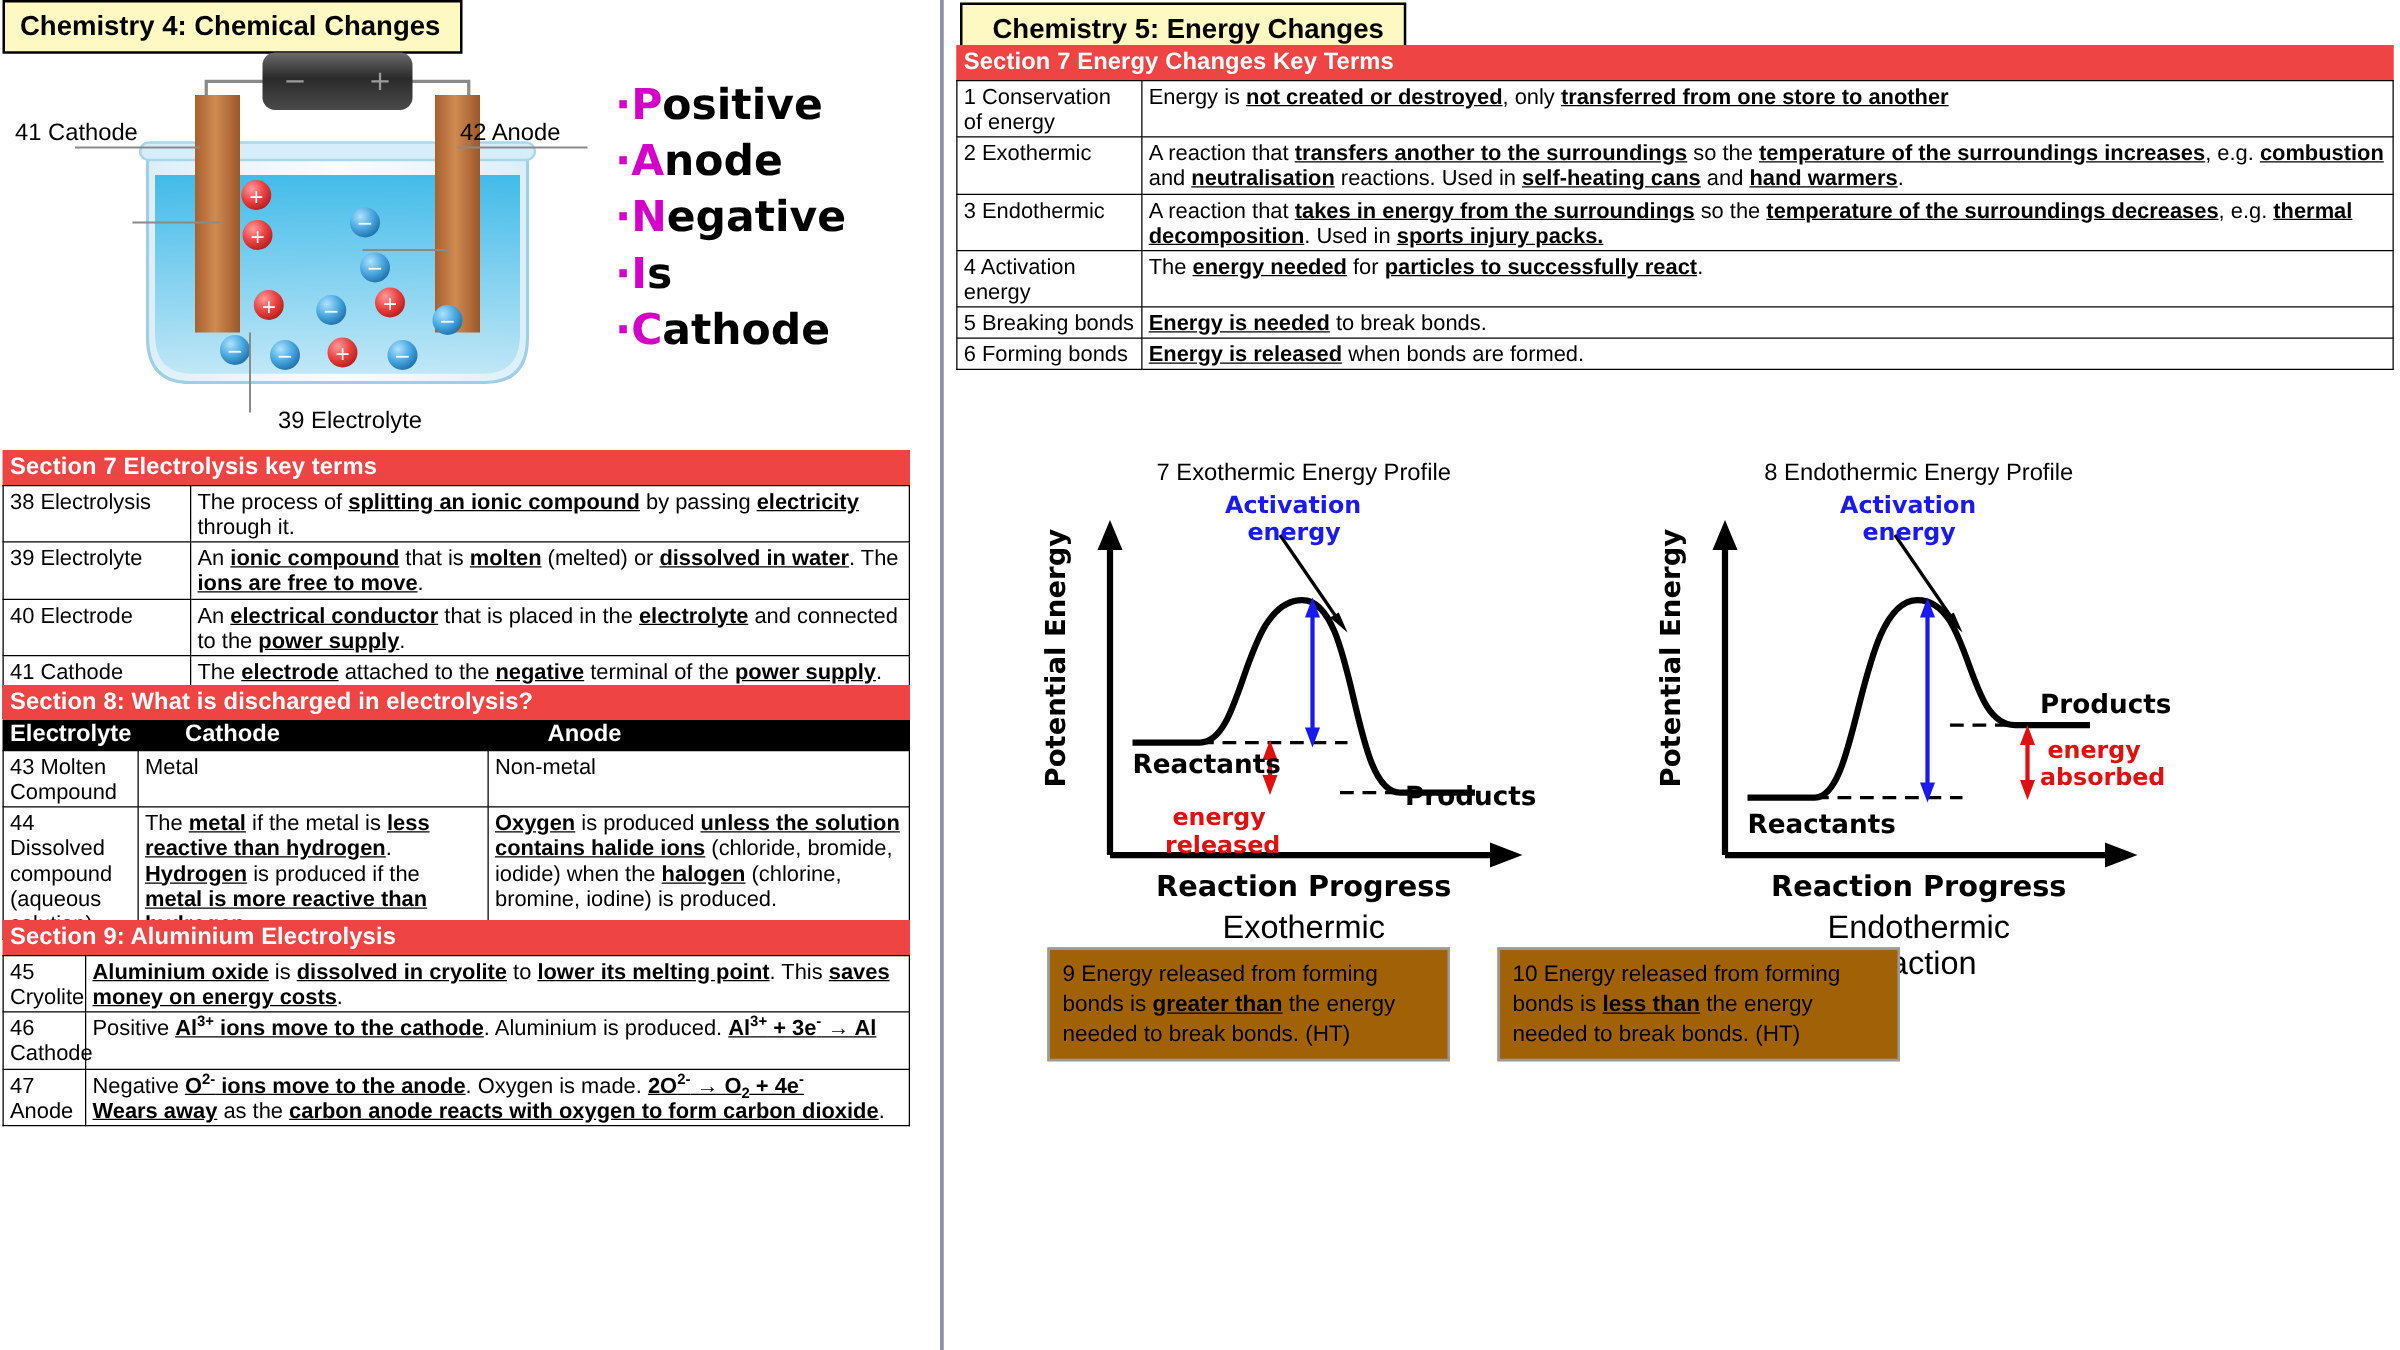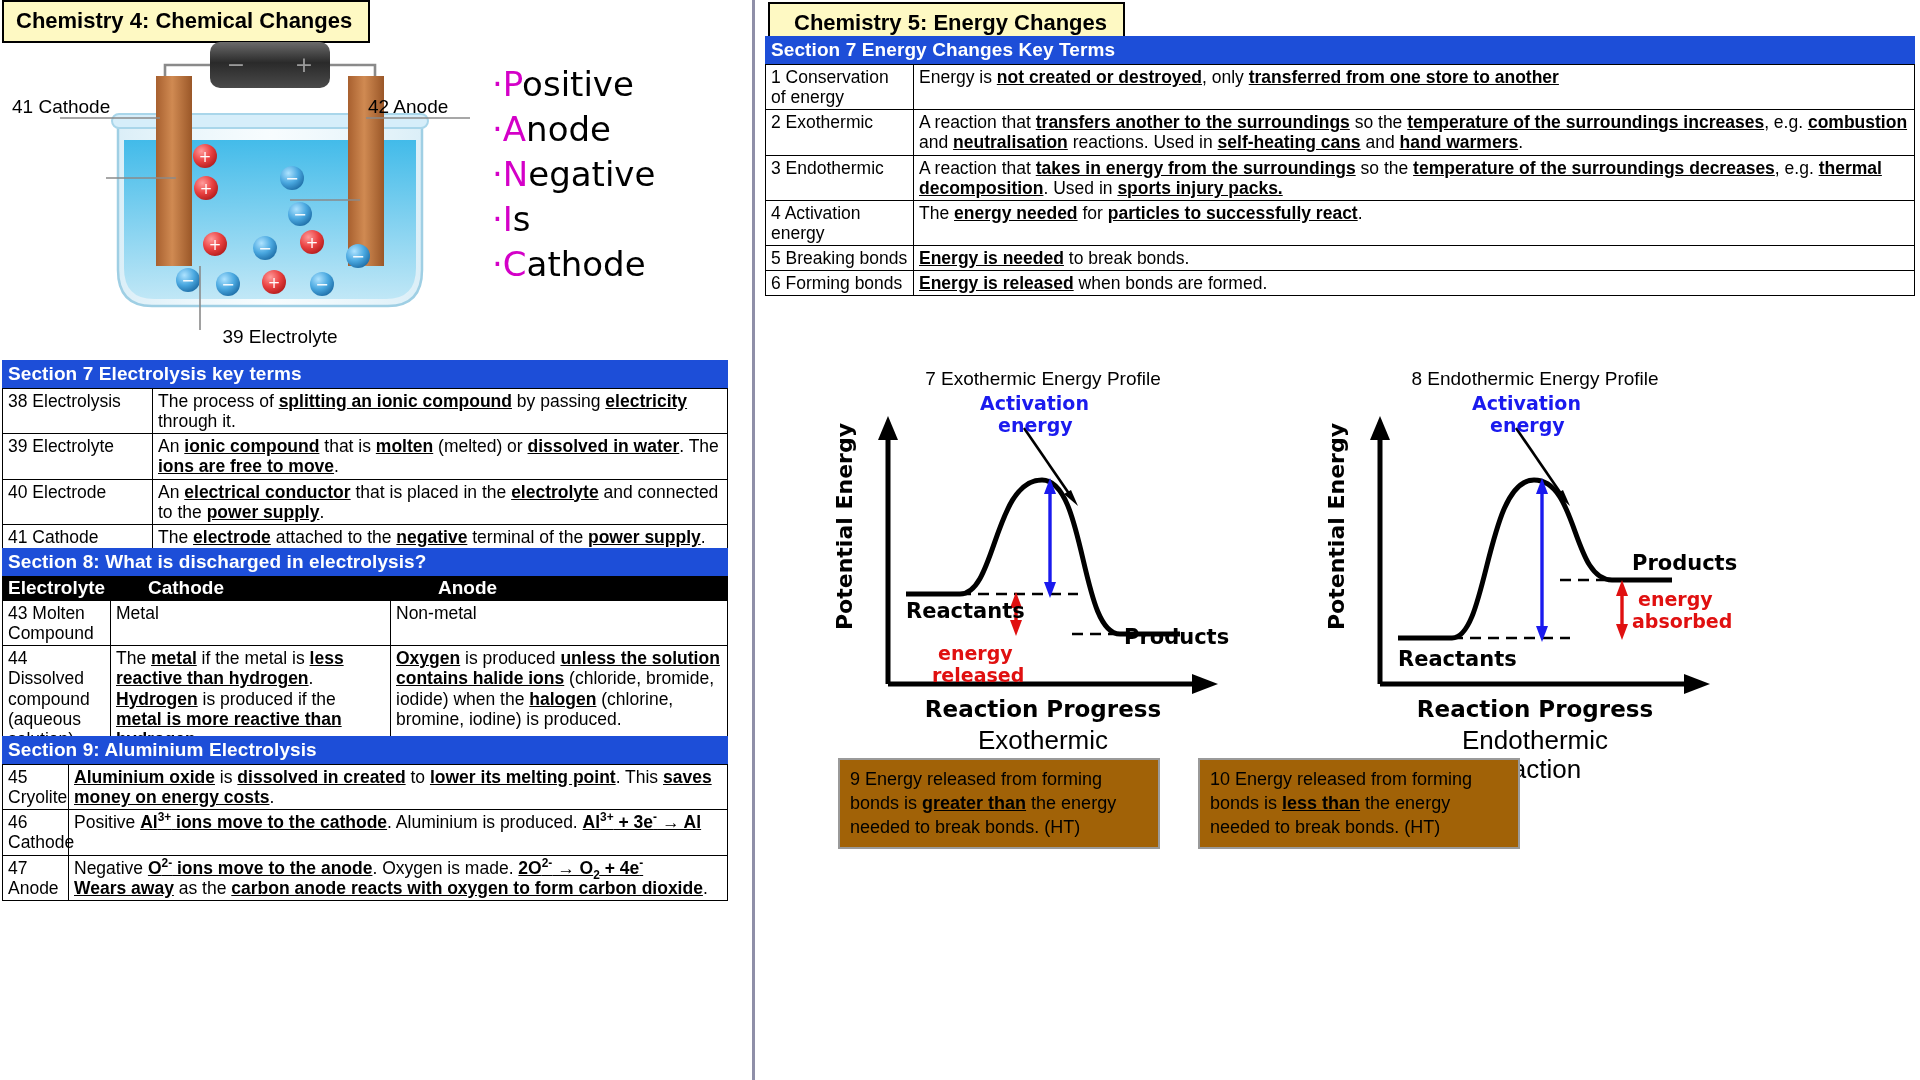--- a/index.html
+++ b/index.html
@@ -9,37 +9,37 @@
     font-family:"Liberation Sans", sans-serif;
     color:#000;
     overflow:hidden;
   }
   .page{position:relative;width:1920px;height:1080px;}
 
   
   .tbl{border-collapse:collapse;width:100%;table-layout:fixed;}
   .tbl td{border:1.5px solid #000;vertical-align:top;padding:2px 5px;
           font-size:17.5px;line-height:1.15;}
-  .bandhead{background:#1d4ed8;color:#fff;font-weight:bold;font-size:19px;
+  .bandhead{background:#ef4444;color:#fff;font-weight:bold;font-size:19px;
             padding:3px 6px;letter-spacing:.1px;}
   .bandsub{background:#000;color:#fff;font-weight:bold;font-size:19px;
            padding:1px 6px;}
   b{font-weight:bold;text-decoration:underline;}
   sup{font-size:0.68em;vertical-align:super;line-height:0;}
   sub{font-size:0.68em;vertical-align:sub;line-height:0;}
 
   
   .title-box{display:inline-block;border:2px solid #000;background:#fef9c3;
              font-weight:bold;font-size:22px;padding:6px 16px 7px 12px;}
 
   
   .left{position:absolute;left:0;top:0;width:748px;height:1080px;}
   #left-title{position:absolute;left:2px;top:0px;}
   #electro-fig{position:absolute;left:60px;top:30px;width:420px;height:320px;}
-  #panic{position:absolute;left:492px;top:62px;width:250px;}
+  #panic{position:absolute;left:492px;top:62px;width:250px;font-weight:bold;}
   .panic-line{font-family:"DejaVu Sans", sans-serif;font-size:34px;
               line-height:1.32;white-space:nowrap;}
   .panic-dot{color:#d400c8;font-size:34px;}
   .panic-cap{color:#d400c8;}
   #electrolyte-caption{position:absolute;left:130px;top:326px;width:300px;
         text-align:center;font-size:19px;}
   #sec7-left{position:absolute;left:2px;top:360px;width:726px;}
   #sec8{position:absolute;left:2px;top:548px;width:726px;}
   #sec9{position:absolute;left:2px;top:736px;width:726px;}
 
@@ -263,21 +263,21 @@
     <div id="sec9">
       <div class="bandhead">Section 9: Aluminium Electrolysis</div>
       <table class="tbl">
         <colgroup>
             <col style="width:66px">
             <col>
           </colgroup>
         <tbody id="sec9-body">
             <tr>
               <td>45 Cryolite</td>
-              <td><b>Aluminium oxide</b> is <b>dissolved in created</b> to <b>lower its melting point</b>.  This <b>saves money on energy costs</b>.</td>
+              <td><b>Aluminium oxide</b> is <b>dissolved in cryolite</b> to <b>lower its melting point</b>.  This <b>saves money on energy costs</b>.</td>
             </tr>
             <tr>
               <td>46 Cathode</td>
               <td>Positive <b>Al<sup>3+</sup> ions move to the cathode</b>.  Aluminium is produced. <b>Al<sup>3+</sup> + 3e<sup>-</sup> → Al</b></td>
             </tr>
             <tr>
               <td>47 Anode</td>
               <td>Negative <b>O<sup>2-</sup> ions move to the anode</b>. Oxygen is made. <b>2O<sup>2-</sup> → O<sub>2</sub> + 4e<sup>-</sup></b><br><b>Wears away</b> as the <b>carbon anode reacts with oxygen to form carbon dioxide</b>.</td>
             </tr>
           </tbody>

